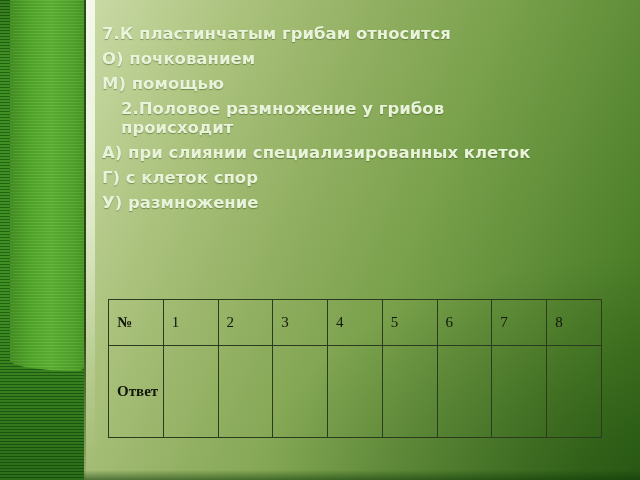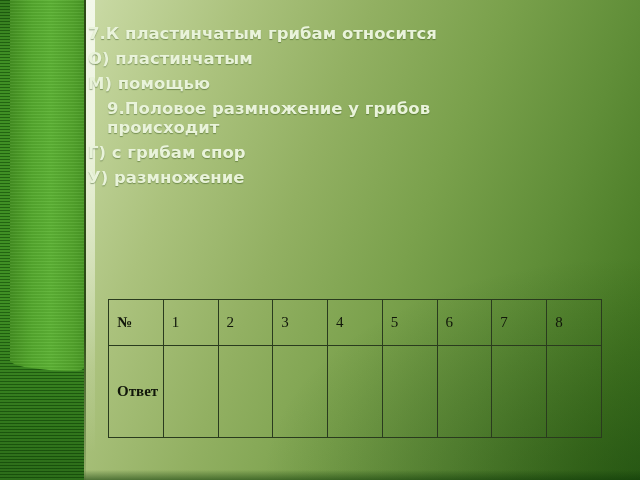--- a/index.html
+++ b/index.html
@@ -27,21 +27,21 @@
       linear-gradient(to right,#459122 0%,#55aa2e 30%,#5db335 55%,#53a52c 85%,#4a9a26 100%);
   }
   .divider-line{
     position:absolute;left:84px;top:0;width:2px;height:480px;
     background:linear-gradient(to bottom,#2c4a16 0%,#2c4a16 70%,rgba(44,74,22,0.25) 95%,rgba(44,74,22,0.1) 100%);
   }
   .white-line{
     position:absolute;left:86px;top:0;width:9px;height:472px;
     background:linear-gradient(to bottom,#f3f8ea 0%,#ecf3dd 30%,rgba(235,242,219,0.6) 55%,rgba(235,242,219,0.18) 78%,rgba(235,242,219,0) 96%);
   }
-  .questions{position:absolute;left:88px;top:24px;width:522px;}
+  .questions{position:absolute;left:102px;top:24px;width:522px;}
   p.qline{
     margin:0 0 6px 0;
     font-weight:bold;font-size:16.5px;line-height:19px;
     color:#e9f3da;
     text-shadow:0 1px 1px rgba(45,75,20,0.45);
     white-space:normal;
   }
   p.qline.indent{padding-left:19px;max-width:380px;}
   table.answers{
     position:absolute;left:108px;top:299px;width:494px;height:138px;
@@ -66,24 +66,25 @@
 <div class="slide">
   <div class="left-decor">
     <div class="stripes"></div>
     <div class="panel"></div>
   </div>
   <div class="divider-line"></div>
   <div class="white-line"></div>
 
   <div class="questions" id="questions">
       <p class="qline">7.К пластинчатым грибам относится</p>
-      <p class="qline">О) пластинчатым</p>
+      <p class="qline">О) почкованием</p>
       <p class="qline">М) помощью</p>
-      <p class="qline indent">9.Половое размножение у грибов происходит</p>
-      <p class="qline">Г) с грибам спор</p>
+      <p class="qline indent">2.Половое размножение у грибов происходит</p>
+      <p class="qline">А) при слиянии специализированных клеток</p>
+      <p class="qline">Г) с клеток спор</p>
       <p class="qline">У) размножение</p>
     </div>
 
   <table class="answers">
     <thead>
         <tr id="header-row">
           <th>№</th>
           <th>1</th>
           <th>2</th>
           <th>3</th>

